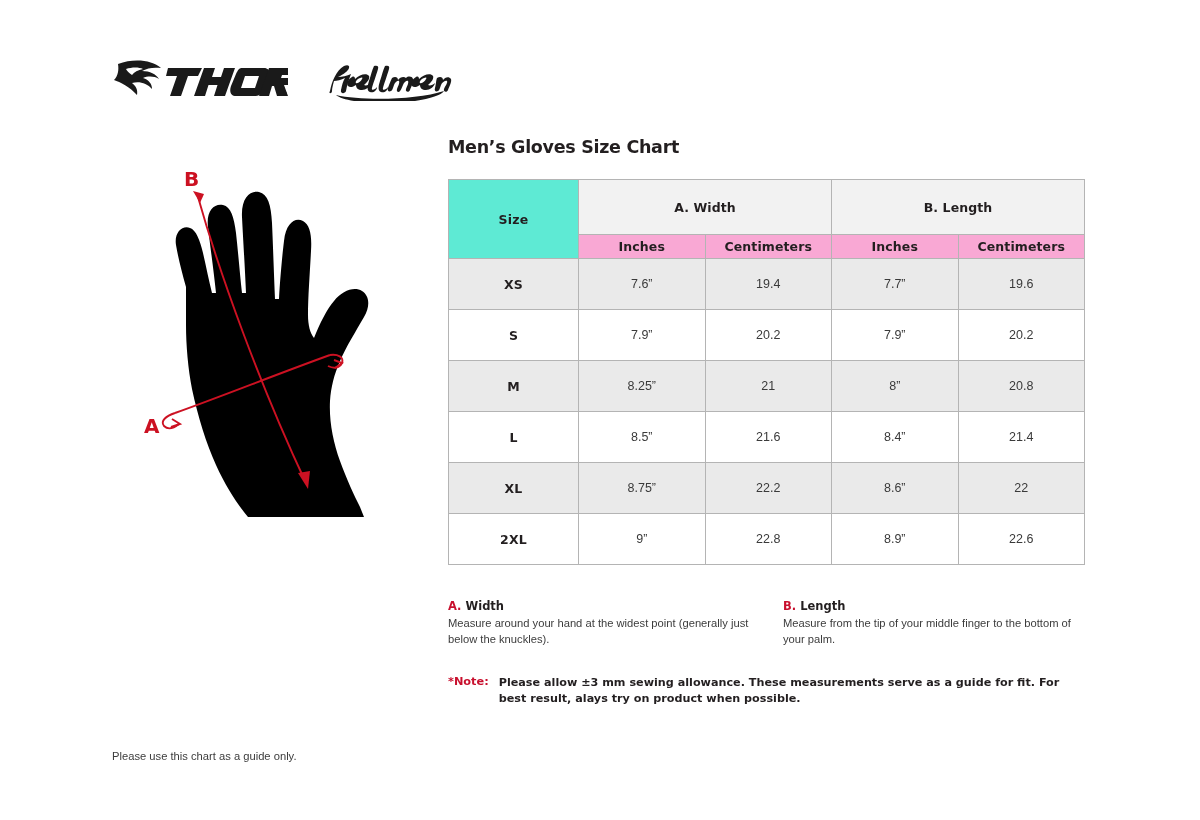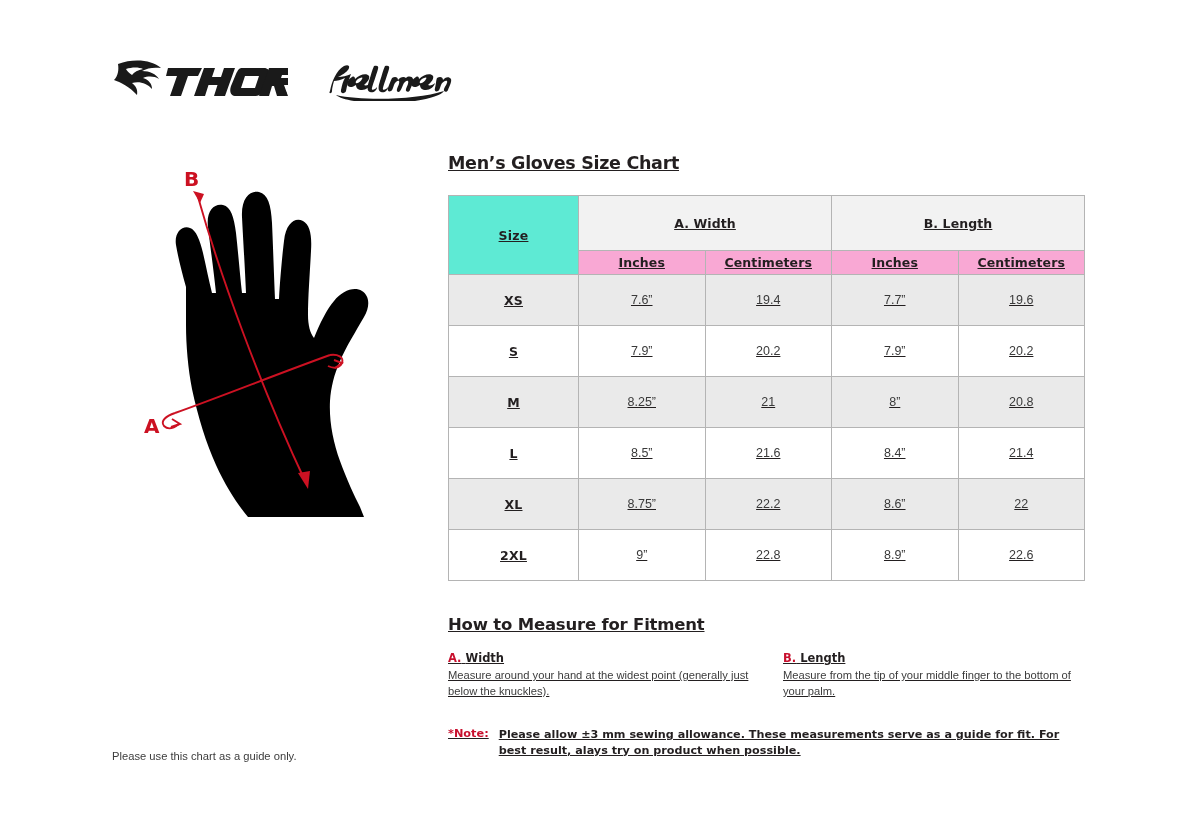--- a/index.html
+++ b/index.html
@@ -37,23 +37,22 @@
     top: 165px;
     width: 310px;
     height: 375px;
   }
   #hand-figure svg { display: block; }
 
   
   #content {
     position: absolute;
     left: 448px;
-    top: 154px;
+    top: 138px;
     width: 640px;
-    text-decoration: underline;
   }
 
   #chart-title {
     font-family: "DejaVu Sans", sans-serif;
     font-size: 17.5px;
     font-weight: bold;
     letter-spacing: -0.3px;
     color: #231f20;
     margin: 0 0 22px 0;
     line-height: 1.1;
@@ -365,21 +364,20 @@
           <td class="size-cell">2XL</td>
           <td class="val-cell">9”</td>
           <td class="val-cell">22.8</td>
           <td class="val-cell">8.9”</td>
           <td class="val-cell">22.6</td>
         </tr>
       </tbody>
   </table>
 
   <div id="howto">
-    <h2 id="howto-title">How to Measure for Fitment</h2>
 
     <div class="measure-cols">
       <div class="measure-col">
         <div class="measure-head">
           <span class="mk">A.</span>
           <span>Width</span>
         </div>
         <div class="measure-body">Measure around your hand at the widest point (generally just below the knuckles).</div>
       </div>
 

